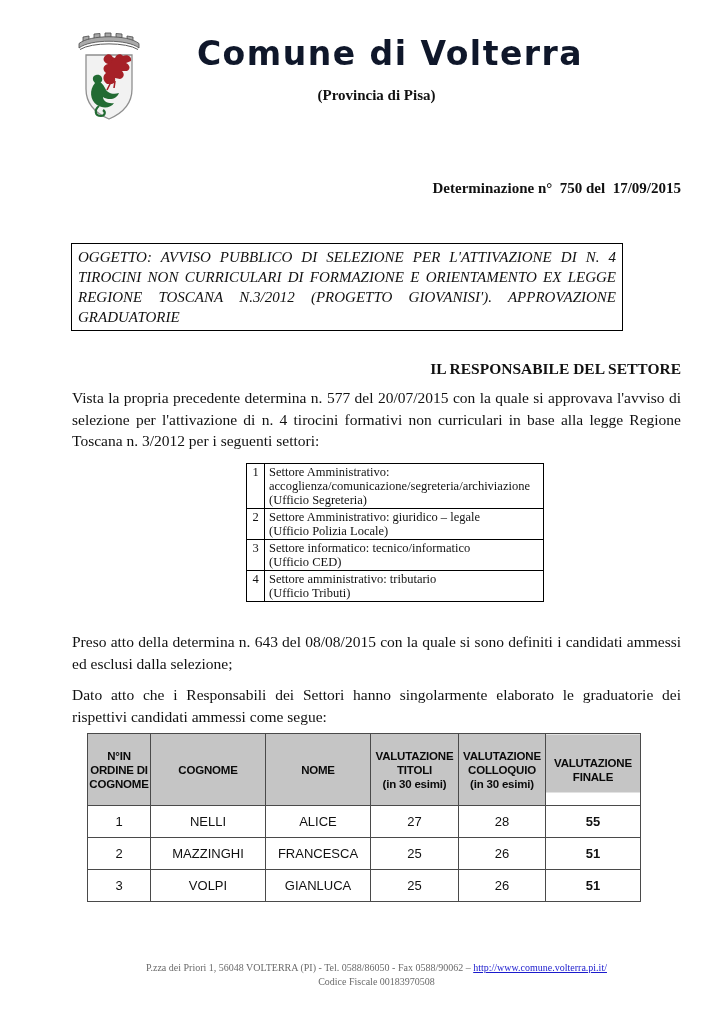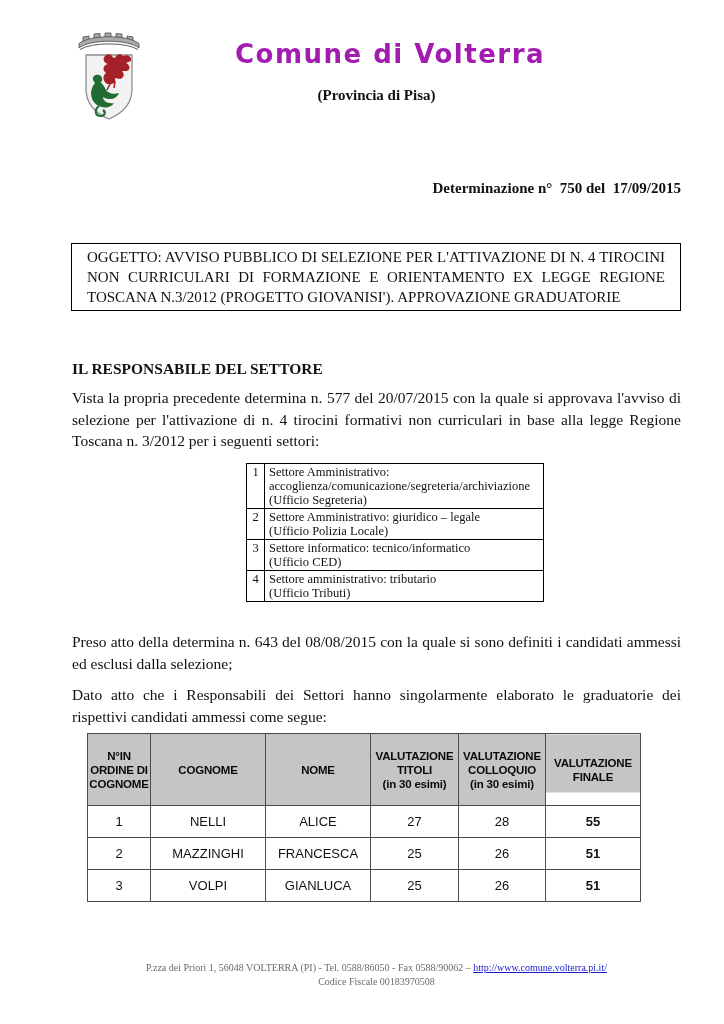--- a/index.html
+++ b/index.html
@@ -8,45 +8,45 @@
     margin:0 auto;overflow:hidden;
     font-family:"Liberation Serif", serif;color:#111;
   }
   .abs{position:absolute;}
 
   
   .crest{left:74px;top:26px;width:70px;height:98px;}
   .doc-title{
     left:100px;top:34px;width:580px;text-align:center;
     font-family:"DejaVu Sans", sans-serif;font-weight:bold;
-    font-size:26px;line-height:40px;letter-spacing:1.5px;color:#a21caf;
+    font-size:33px;line-height:40px;letter-spacing:1.5px;color:#0f172a;
   }
   .subtitle{
     left:72px;top:87px;width:609px;text-align:center;
     font-weight:bold;font-size:15px;
   }
   .sector-line{
     left:72px;top:112px;width:609px;text-align:right;
     font-weight:bold;font-size:15px;
   }
   .determination-line{
     left:72px;top:180px;width:609px;text-align:right;
     font-weight:bold;font-size:15px;white-space:pre;
   }
 
   
   .subject-box{
-    left:71px;top:243px;width:610px;box-sizing:border-box;
-    border:1px solid #000;padding:3px 15px;
-    font-size:15px;line-height:20px;text-align:justify;
+    left:71px;top:243px;width:552px;box-sizing:border-box;
+    border:1px solid #000;padding:3px 6px;
+    font-size:15px;line-height:20px;text-align:justify;font-style:italic;
   }
 
   
   .role-heading{
-    left:72px;top:360px;width:609px;text-align:left;
+    left:72px;top:360px;width:609px;text-align:right;
     font-weight:bold;font-size:15.5px;
   }
   .para{
     left:72px;width:609px;font-size:15.5px;line-height:21.5px;text-align:justify;
   }
   .para-vista{top:387px;}
   .para-preso{top:631px;}
   .para-dato{top:684px;}
 
   

